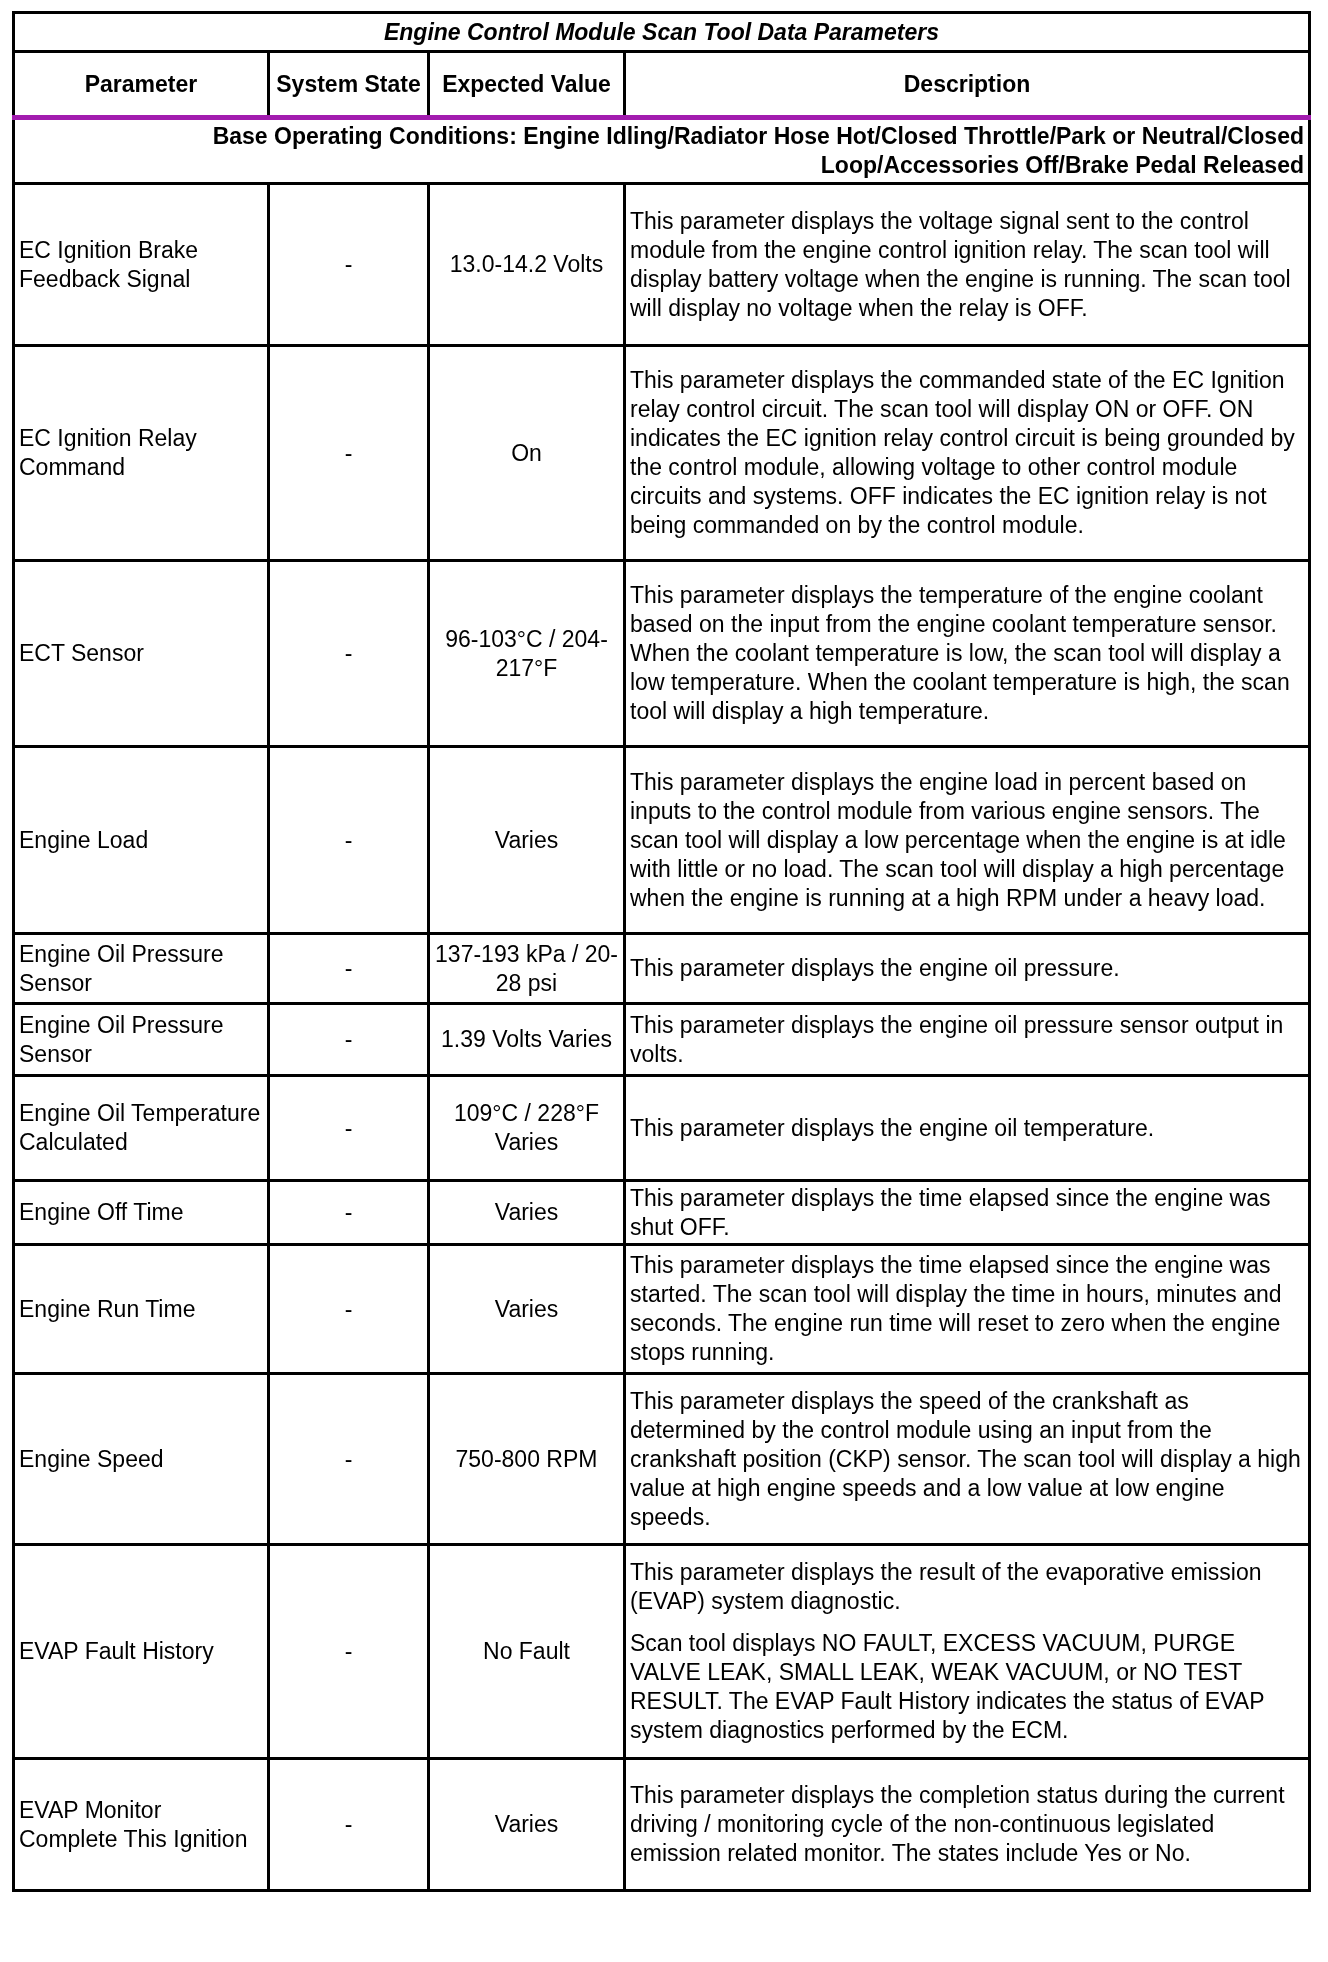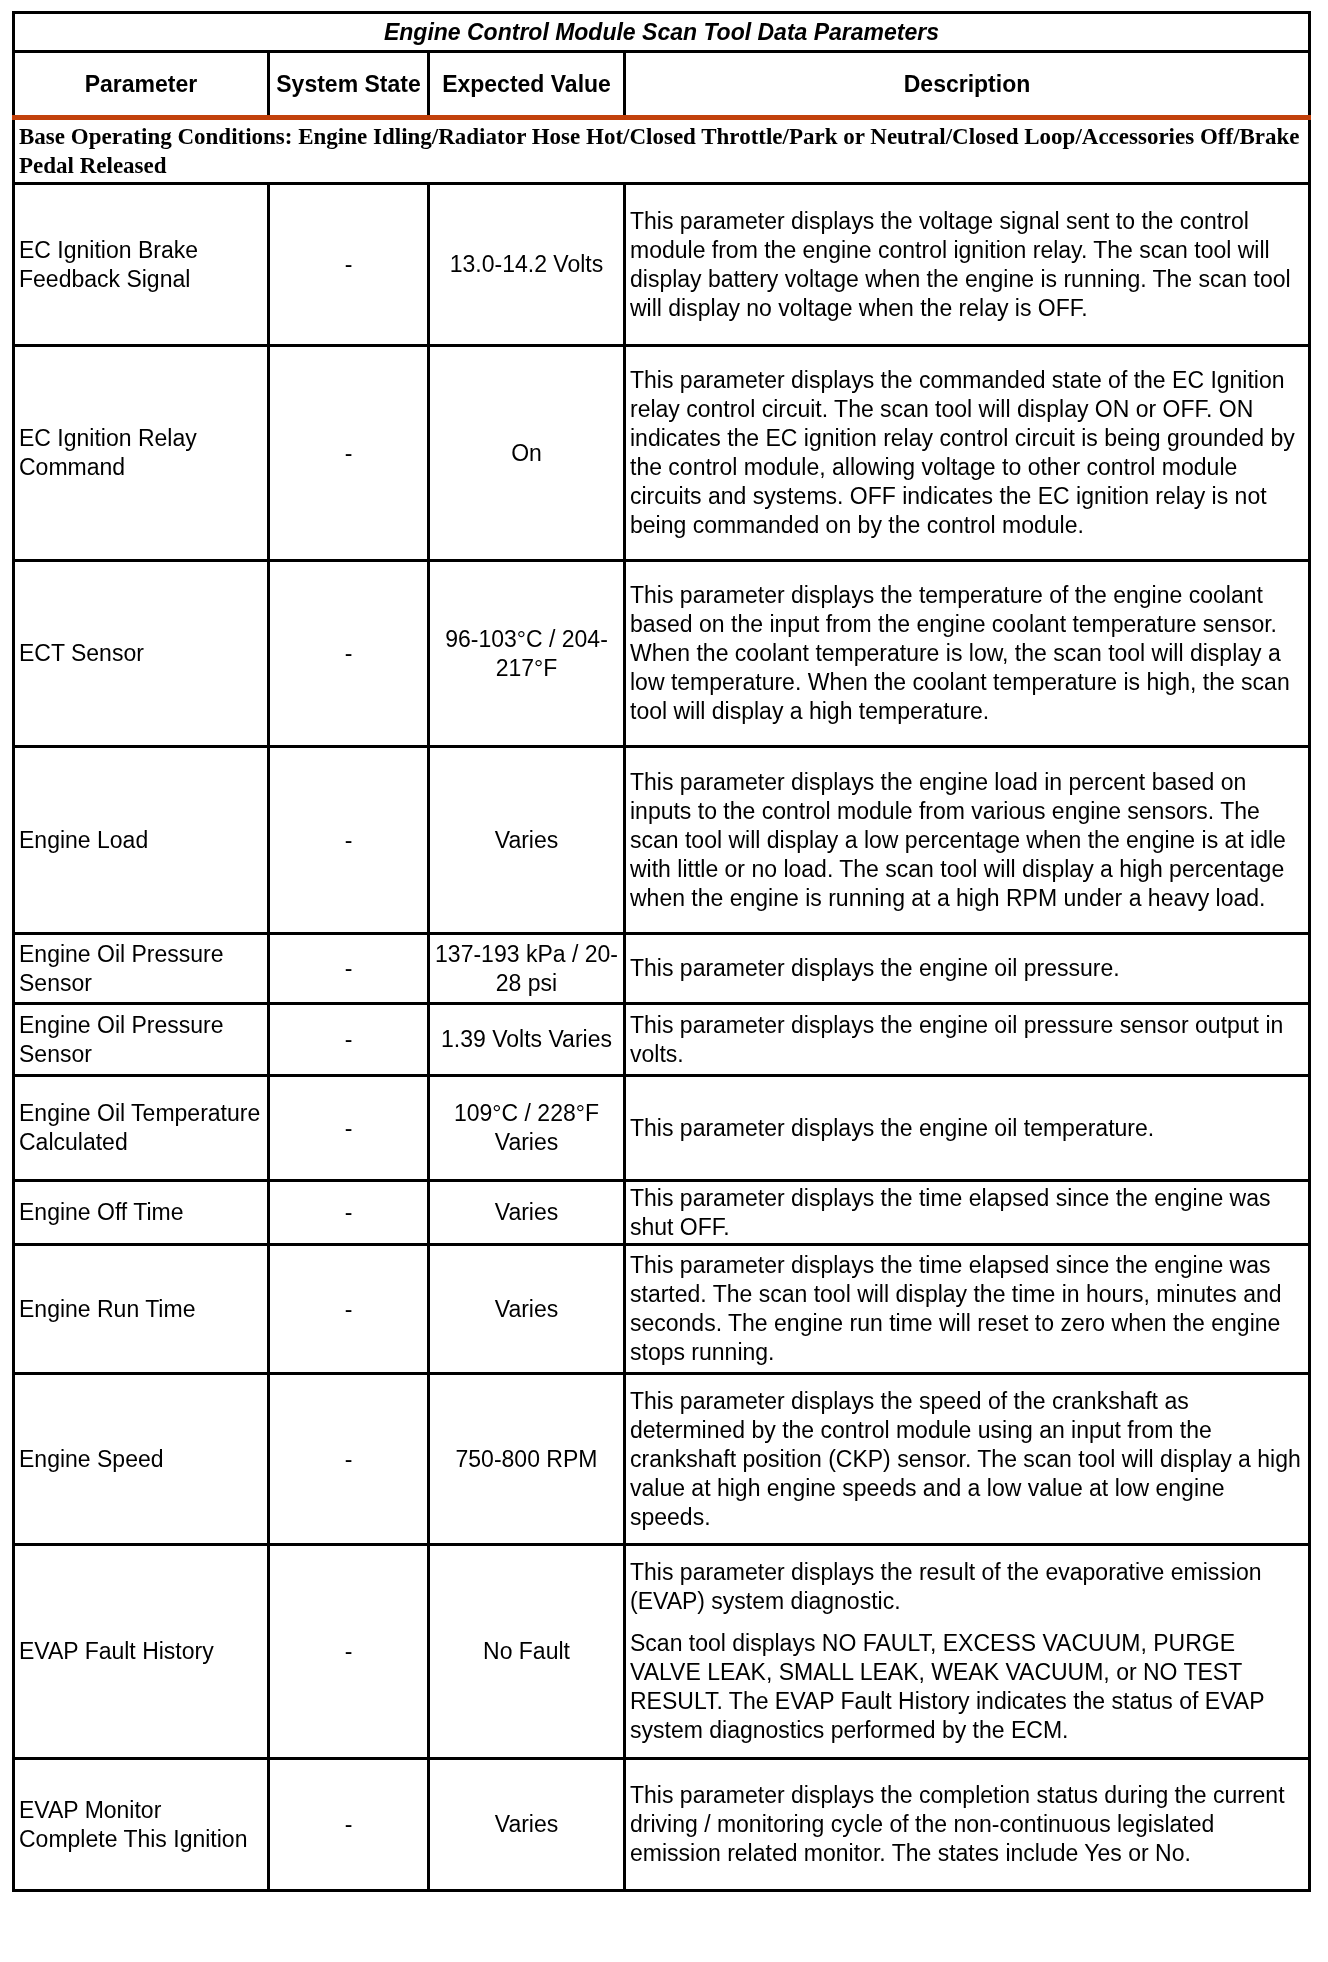--- a/index.html
+++ b/index.html
@@ -13,22 +13,22 @@
   table.scan td, table.scan th {
     border: 3px solid #000; padding: 0 4px; vertical-align: middle;
     font-size: 23px; line-height: 29px;
   }
   col.c1 { width: 255px; }
   col.c2 { width: 160px; }
   col.c3 { width: 196px; }
   col.c4 { width: auto; }
   .title-cell { text-align: center; font-weight: bold; height: 36px; font-size: 22px; font-style: italic; }
   .hdr th { font-weight: bold; text-align: center; vertical-align: bottom; height: 62px; padding-bottom: 2px; }
-  .hdr { border-bottom: 5px solid #c2410c; }
-  .base-cell { font-weight: bold; text-align: left; height: 62px; font-size: 24px; line-height: 28px; padding-top: 2px; font-family: Liberation Serif, serif; }
+  .hdr { border-bottom: 5px solid #a21caf; }
+  .base-cell { font-weight: bold; text-align: right; height: 62px; font-size: 24px; line-height: 28px; padding-top: 2px; }
   .param { text-align: left; }
   .state { text-align: center; }
   .expected { text-align: center; }
   .desc { text-align: left; padding-left: 5px; padding-right: 2px; }
   .desc p { margin: 0; }
   .desc p + p { margin-top: 13px; }
 </style>
 </head>
 <body>
 

